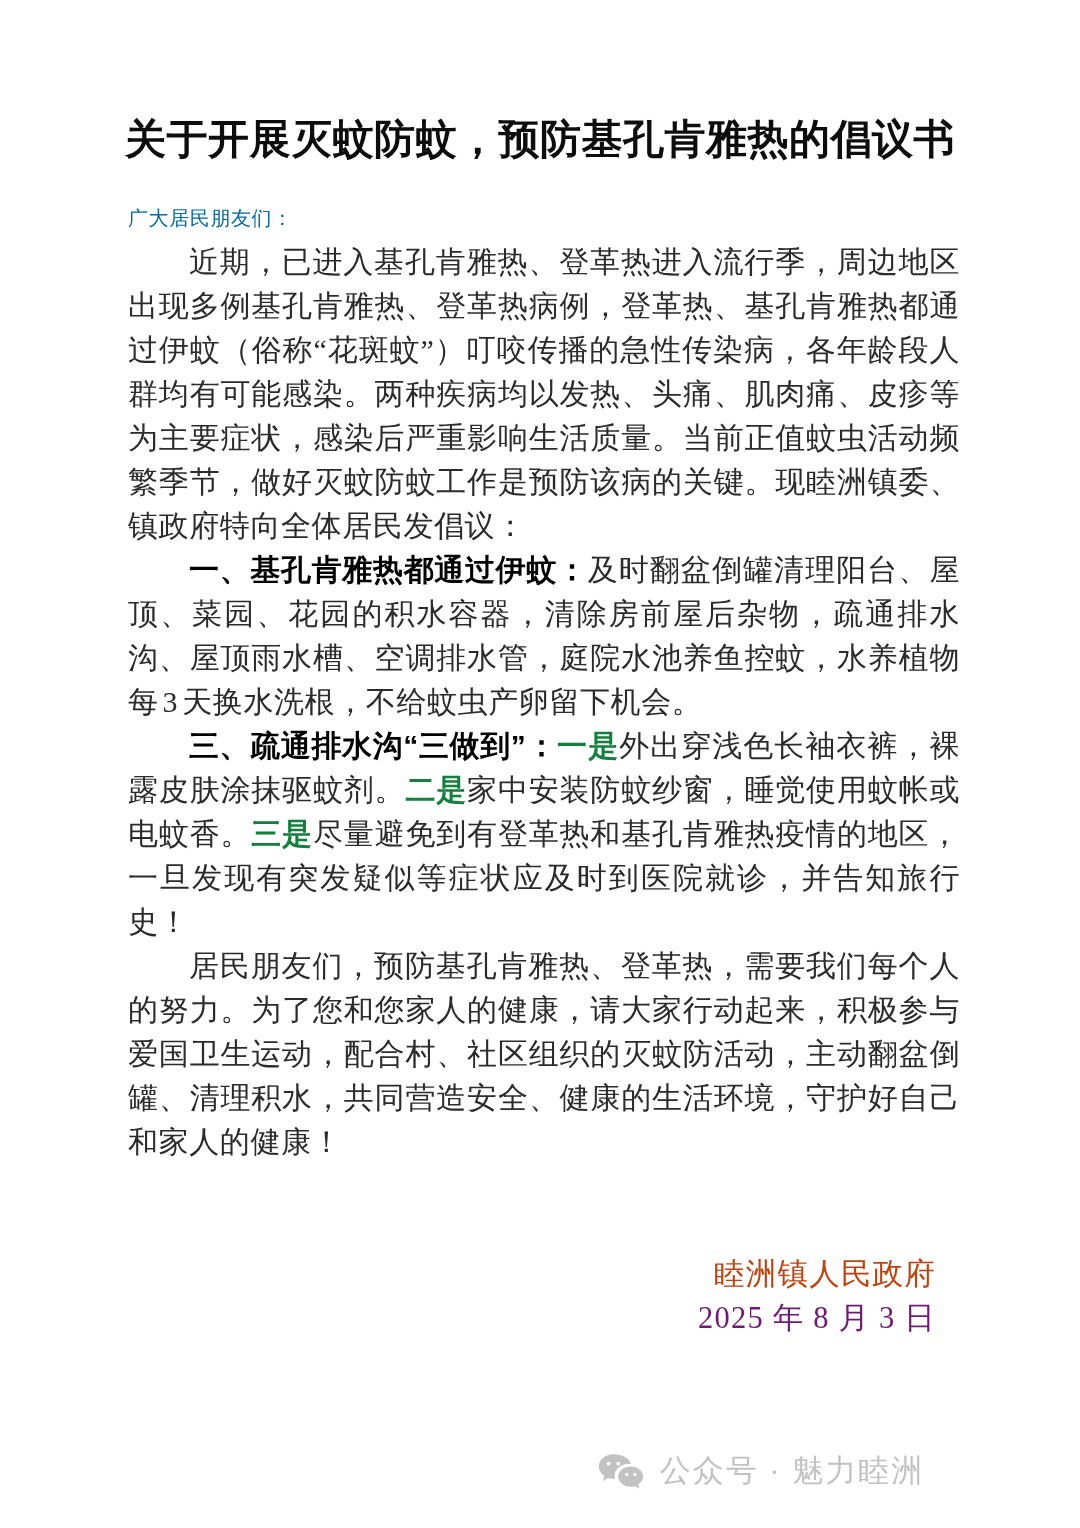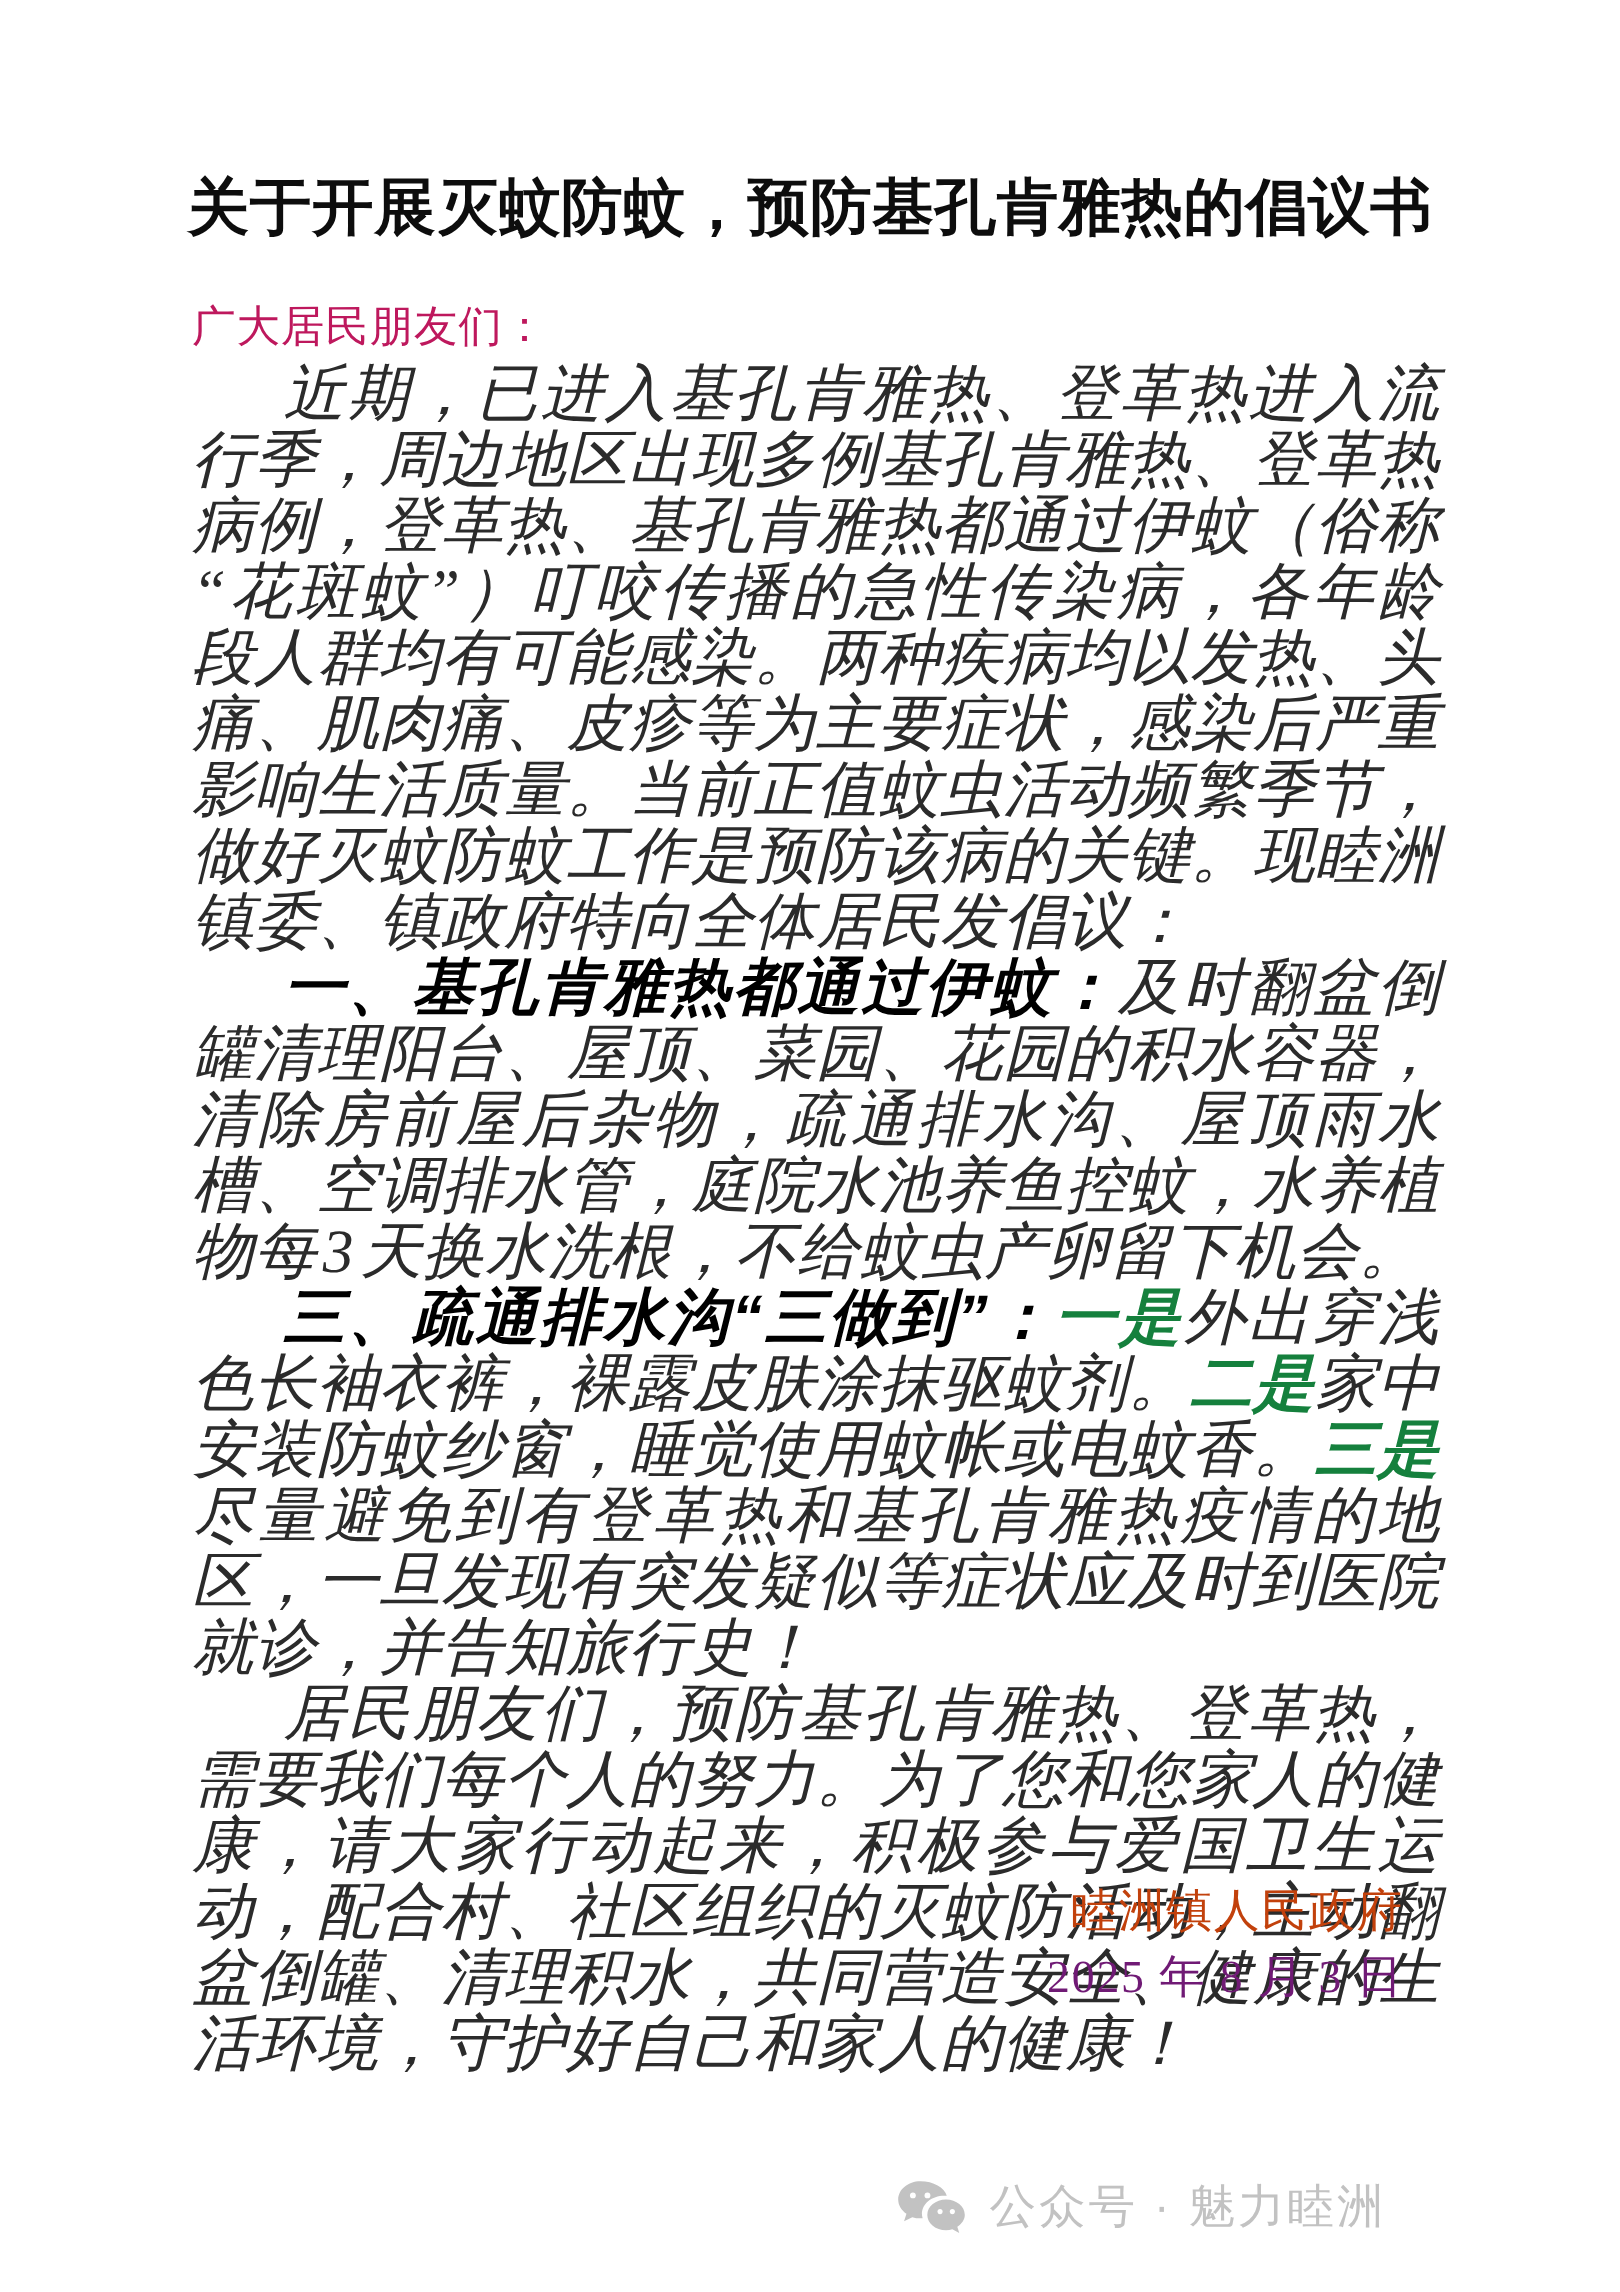--- a/index.html
+++ b/index.html
@@ -45,39 +45,38 @@
   
   .body-block {
     position: absolute;
     left: 128px;
     top: 196px;
     width: 832px;
   }
 
   .para {
     font-family: "Liberation Serif", "DejaVu Serif", serif;
-    font-size: 41px;
+    font-size: 30px;
     line-height: 44px;
     color: #2b2b2b;
     text-align: justify;
     text-justify: inter-ideograph;
     letter-spacing: 0.6px;
     margin: 0 0 0 0;
-    font-style: italic;
   }
 
   .para.indent {
     text-indent: 61px;
   }
 
   .salutation {
     font-family: "Liberation Serif", "DejaVu Serif", serif;
-    font-size: 29px;
-    line-height: 44px;
-    color: #be185d;
+    font-size: 20px;
+    line-height: 44px;
+    color: #0369a1;
     letter-spacing: 0.6px;
     margin: 0;
   }
 
   
   .hei {
     font-family: "Liberation Sans", "DejaVu Sans", sans-serif;
     font-weight: 700;
     color: #000000;
     letter-spacing: 0.2px;

